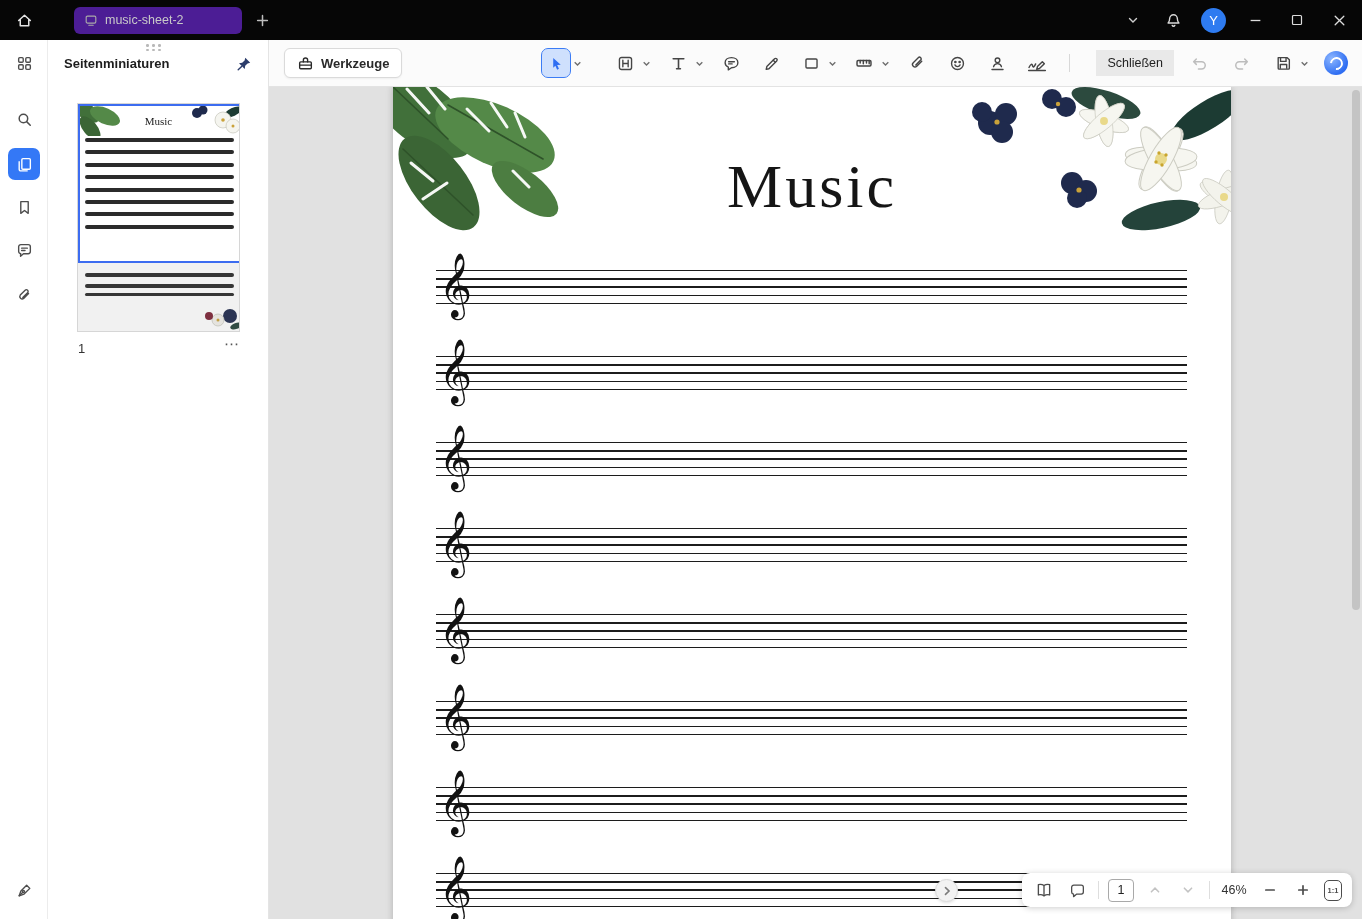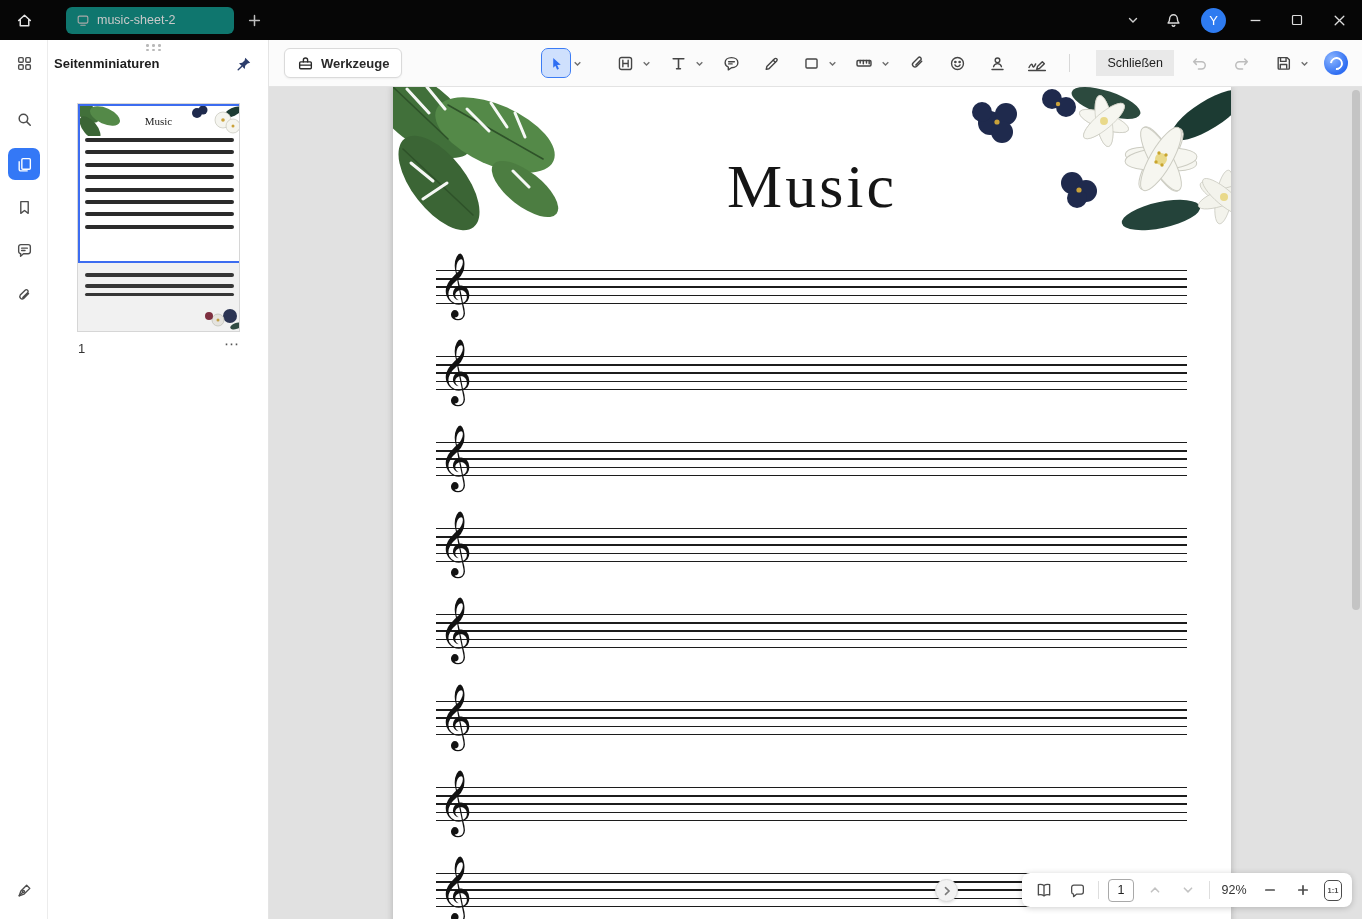--- a/index.html
+++ b/index.html
@@ -2,42 +2,42 @@
 <html><head>
 <meta charset="utf-8">
 <style>
   * { margin:0; padding:0; box-sizing:border-box; }
   html,body { width:1362px; height:919px; overflow:hidden; background:#fff;
               font-family:"Liberation Sans", sans-serif; }
 
   
   .titlebar { height:40px; background:#060606; display:flex; align-items:center; padding:0 6px 0 8px; }
   .tb-iconbtn { width:32px; height:32px; display:flex; align-items:center; justify-content:center; border-radius:6px; color:#e3e3e3; }
-  .doc-tab { width:168px; height:27px; background:#0f766e; border-radius:6px; margin-left:26px;
+  .doc-tab { width:168px; height:27px; background:#4c1d95; border-radius:6px; margin-left:34px;
              display:flex; align-items:center; gap:7px; padding:0 10px; color:#c9c9c9; font-size:12.5px; }
   .newtab { width:28px; height:28px; display:flex; align-items:center; justify-content:center; color:#bdbdbd; margin-left:6px; }
   .tb-right { margin-left:auto; display:flex; align-items:center; gap:8px; }
   .avatar { width:25px; height:25px; border-radius:50%; background:#2e7bf0; color:#fff; font-size:13px;
             display:flex; align-items:center; justify-content:center; margin:0 4px; }
   .winbtn { width:34px; height:32px; display:flex; align-items:center; justify-content:center; color:#dcdcdc; }
 
   
   .app-body { display:flex; height:879px; }
 
   
   .rail { width:48px; background:#fff; border-right:1px solid #ececec; position:relative; flex:none; }
   .rail-btn { position:absolute; left:8px; width:32px; height:32px; border-radius:7px;
               display:flex; align-items:center; justify-content:center; color:#4d4d4d; }
   .rail-btn.active { background:#3478f6; color:#fff; }
 
   
   .panel { width:221px; background:#fff; border-right:1px solid #e4e4e4; position:relative; flex:none; }
   .panel-dots { position:absolute; top:4px; left:98px; display:grid; grid-template-columns:repeat(3,4px); gap:2px; }
   .panel-dots i { width:2.5px; height:2.5px; border-radius:50%; background:#b9b9b9; }
-  .panel-title { position:absolute; left:6px; top:16px; font-size:13px; font-weight:bold; color:#1d1d1d; }
+  .panel-title { position:absolute; left:16px; top:16px; font-size:13px; font-weight:bold; color:#1d1d1d; }
   .pin-btn { position:absolute; left:183px; top:11px; width:26px; height:26px; display:flex; align-items:center; justify-content:center; }
   .thumb-page { position:absolute; left:29px; top:63px; width:163px; height:229px; background:#fff;
                 border:1px solid #d6d6d6; overflow:hidden; }
   .thumb-viewport { position:absolute; left:0; top:0; width:163px; height:159px; border:2px solid #3c6cf0; z-index:5; }
   .thumb-dim { position:absolute; left:0; top:159px; right:0; bottom:0; background:rgba(140,140,140,0.12); }
   .thumb-title { position:absolute; top:11px; left:0; width:100%; text-align:center;
                  font-family:"Liberation Serif", serif; font-size:11px; color:#222; }
   .thumb-bar { position:absolute; left:7px; width:149px; height:4px; background:#2b2b2b; border-radius:2px; }
   .thumb-deco { position:absolute; }
   .thumb-label { position:absolute; left:30px; top:301px; font-size:13px; color:#333; }
@@ -557,21 +557,21 @@
           <svg width="12" height="12" viewBox="0 0 10 10" fill="none" stroke="currentColor" stroke-width="1.3" stroke-linecap="round">
               <path d="M2 6.5 L5 3.5 L8 6.5"></path>
             </svg>
         </div>
         <div class="fb-btn fb-dis">
           <svg width="12" height="12" viewBox="0 0 10 10" fill="none" stroke="currentColor" stroke-width="1.3" stroke-linecap="round">
               <path d="M2 3.5 L5 6.5 L8 3.5"></path>
             </svg>
         </div>
         <div class="fb-sep"></div>
-        <div class="zoom-label">92%</div>
+        <div class="zoom-label">46%</div>
         <div class="fb-btn">
           <svg width="12" height="12" viewBox="0 0 10 10" stroke="currentColor" stroke-width="1.4" stroke-linecap="round">
               <path d="M1.5 5 H8.5"></path>
             </svg>
         </div>
         <div class="fb-btn">
           <svg width="12" height="12" viewBox="0 0 10 10" stroke="currentColor" stroke-width="1.4" stroke-linecap="round">
               <path d="M5 1.5 V8.5 M1.5 5 H8.5"></path>
             </svg>
         </div>

